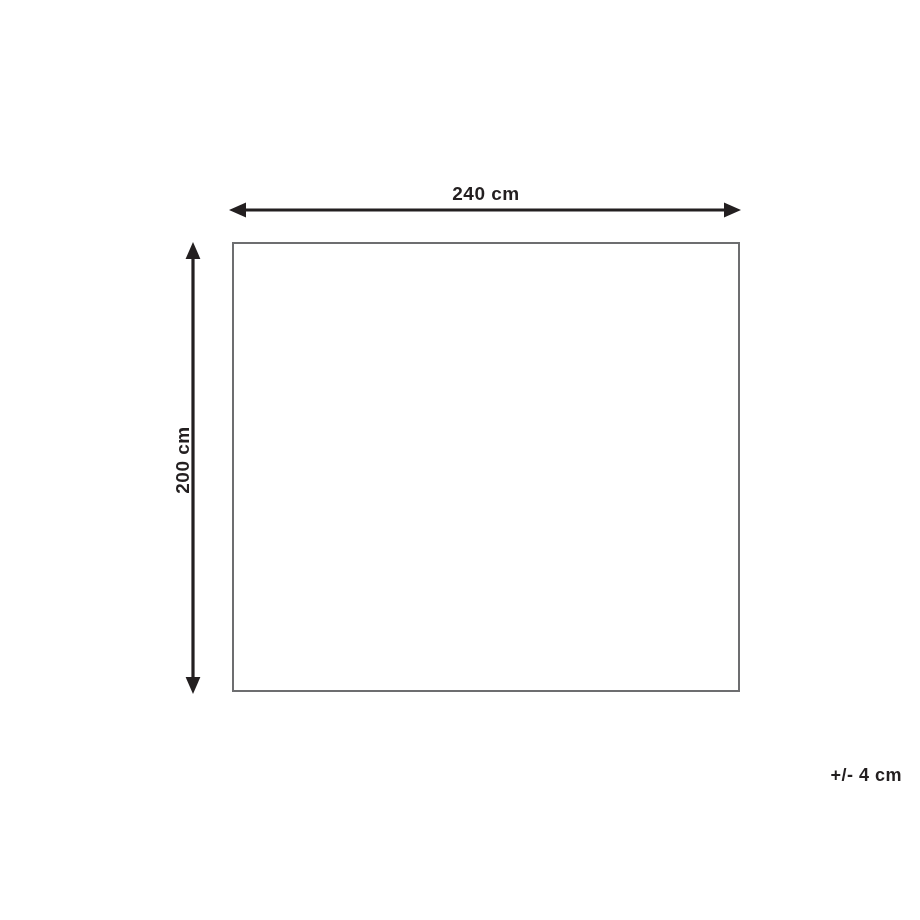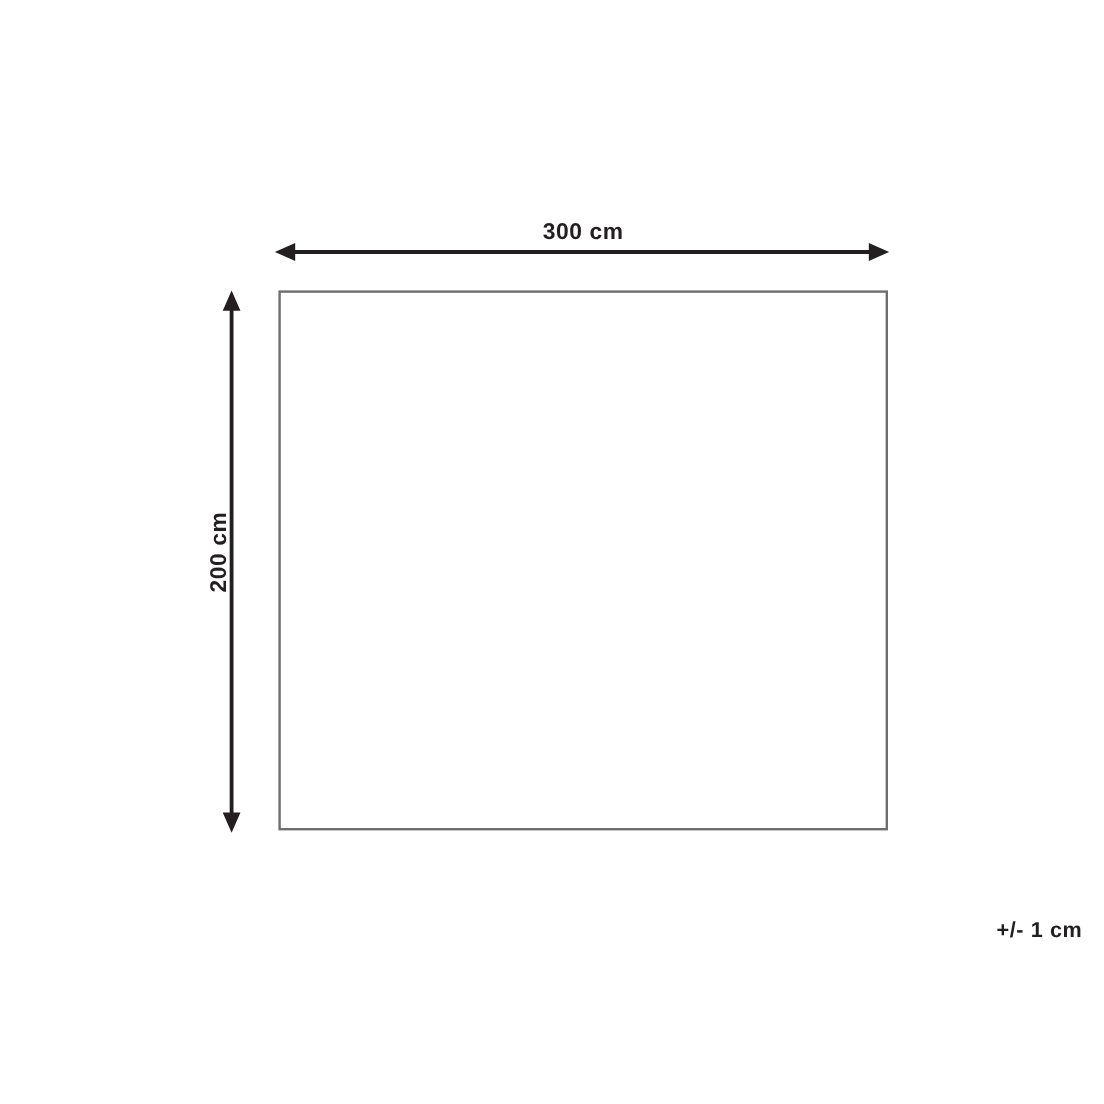--- a/index.html
+++ b/index.html
@@ -76,19 +76,19 @@
       <polygon points="741,210 724,202.6 724,217.4" stroke="none"></polygon>
     </g>
 
     <g stroke="#231f20" fill="#231f20">
       <line x1="193" y1="255" x2="193" y2="681" stroke-width="3.2"></line>
       <polygon points="193,242 185.6,259 200.4,259" stroke="none"></polygon>
       <polygon points="193,694 185.6,677 200.4,677" stroke="none"></polygon>
     </g>
   </svg>
 
-  <div class="dim-label width-label">300 cm</div>
+  <div class="dim-label width-label">240 cm</div>
 
   <div class="dim-label height-label">200 cm</div>
 
-  <div class="dim-label tolerance-label">+/- 1 cm</div>
+  <div class="dim-label tolerance-label">+/- 4 cm</div>
 
 </div>
 
 </body></html>

